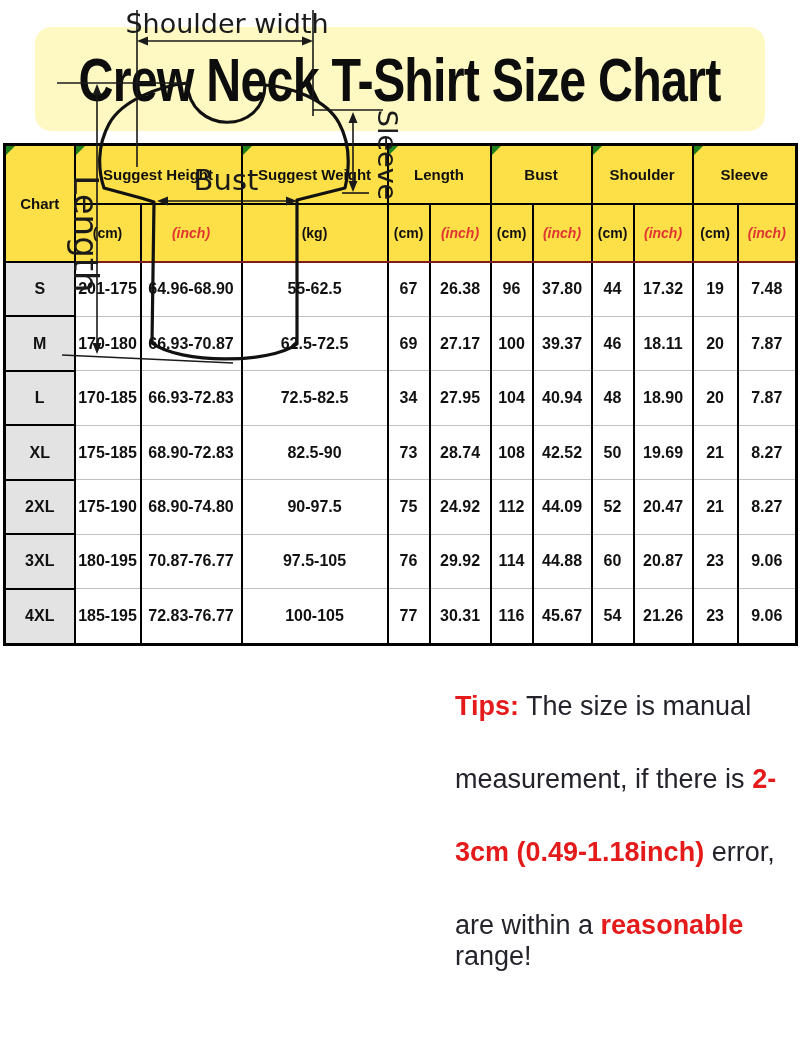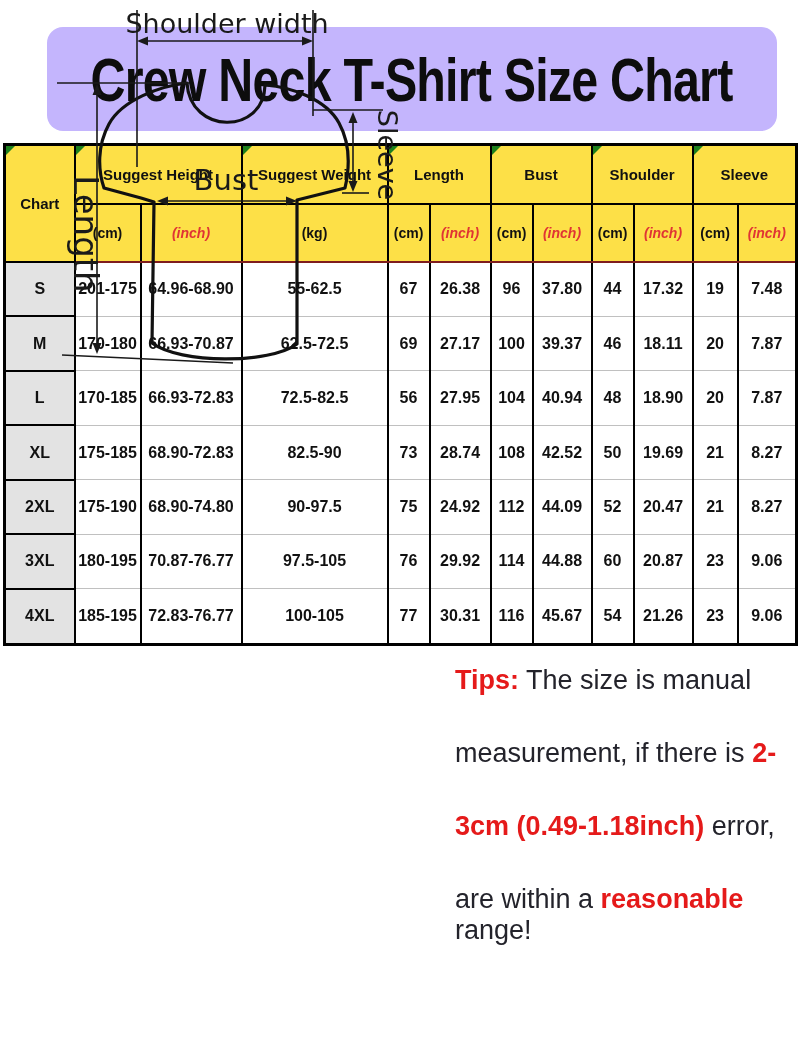--- a/index.html
+++ b/index.html
@@ -3,22 +3,22 @@
 <meta charset="utf-8">
 <style>
   html,body{margin:0;padding:0;}
   body{
     width:800px;height:1040px;position:relative;background:#ffffff;
     font-family:"Liberation Sans", sans-serif;overflow:hidden;
   }
   
   .banner{
     position:absolute;left:35px;top:27px;width:730px;height:104px;
-    background:#c4b5fd;border-radius:16px;
-    display:flex;align-items:center;justify-content:center;margin-left:12px;
+    background:#fef9c3;border-radius:16px;
+    display:flex;align-items:center;justify-content:center;
   }
   .banner .t{
     font-size:62px;font-weight:bold;color:#0d0d0d;letter-spacing:-1px;
     transform:scaleX(0.78);white-space:nowrap;
   }
   
   table.size{
     position:absolute;left:3px;top:143px;width:792px;height:503px;
     border-collapse:collapse;table-layout:fixed;
     border:3px solid #000;
@@ -42,21 +42,21 @@
   }
   
   svg.diagram{position:absolute;left:0;top:0;}
   .dim{stroke:#1a1a1a;stroke-width:1.6;fill:none;}
   .shirt{stroke:#111;stroke-width:3.2;fill:none;stroke-linejoin:round;stroke-linecap:round;}
   .ah{fill:#1a1a1a;stroke:none;}
   text.dlabel{fill:#1a1a1a;font-family:"DejaVu Sans", sans-serif;}
   
   .tips-line{
     position:absolute;left:455px;width:335px;font-size:27px;line-height:36px;
-    color:#23232b;white-space:nowrap;
+    color:#23232b;white-space:nowrap;margin-top:26px;
   }
   .tips-line .red{color:#e51a1a;font-weight:bold;}
 </style>
 </head>
 <body>
 
 <div class="banner">
   <span class="t">Crew Neck T-Shirt Size Chart</span>
 </div>
 
@@ -126,21 +126,21 @@
         <td>46</td>
         <td>18.11</td>
         <td>20</td>
         <td>7.87</td>
       </tr>
       <tr>
         <th class="rowlabel">L</th>
         <td>170-185</td>
         <td>66.93-72.83</td>
         <td>72.5-82.5</td>
-        <td>56</td>
+        <td>34</td>
         <td>27.95</td>
         <td>104</td>
         <td>40.94</td>
         <td>48</td>
         <td>18.90</td>
         <td>20</td>
         <td>7.87</td>
       </tr>
       <tr>
         <th class="rowlabel">XL</th>

